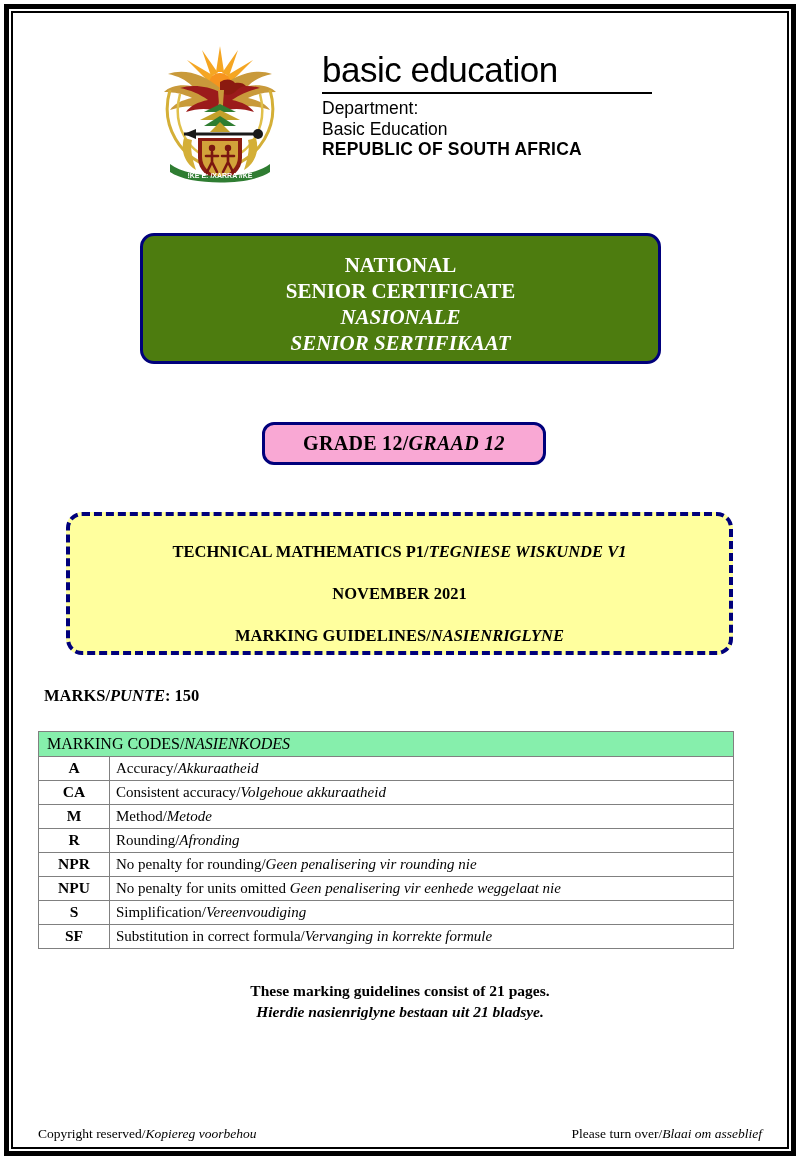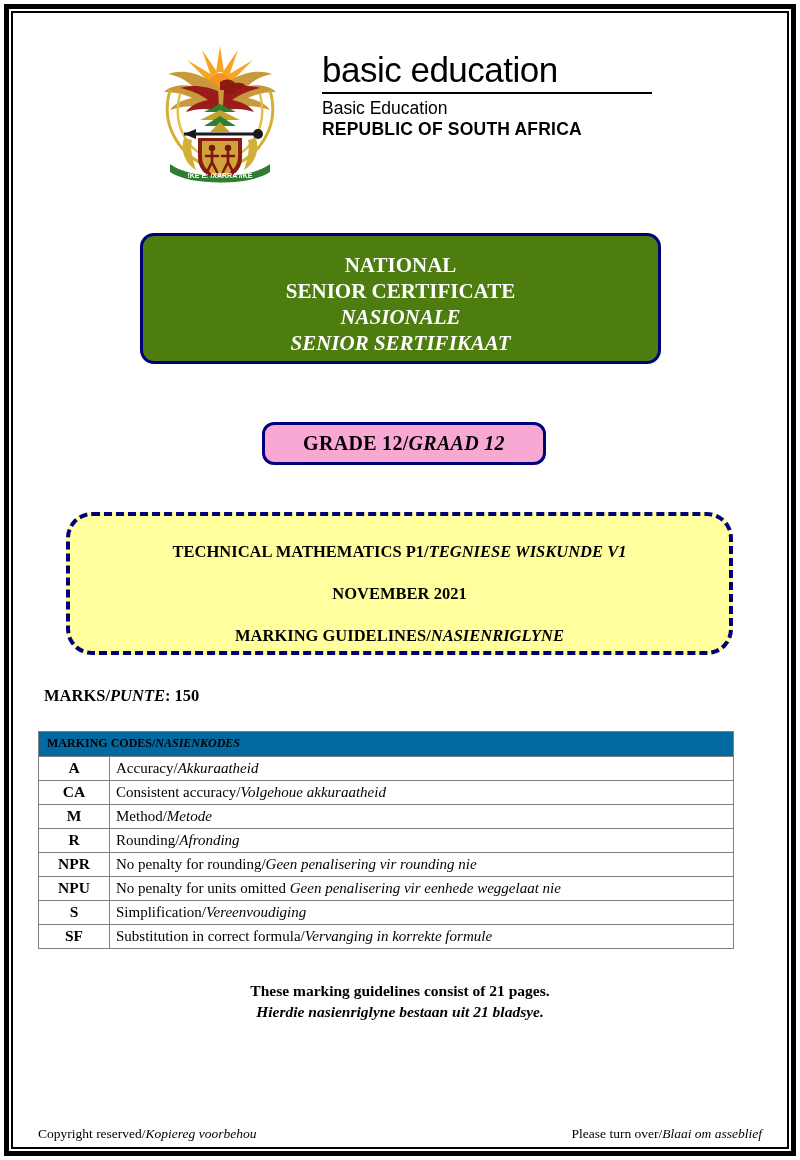--- a/index.html
+++ b/index.html
@@ -142,21 +142,21 @@
   
   .subject-box {
     position: absolute;
     left: 66px;
     top: 512px;
     width: 667px;
     height: 143px;
     box-sizing: border-box;
     background: #ffff9e;
     border: 4px dashed #00007b;
-    border-radius: 26px;
+    border-radius: 16px;
     text-align: center;
     font-weight: bold;
     font-size: 16.5px;
     padding-top: 26px;
   }
   .subject-box .line { margin-bottom: 22px; }
   .subject-box .line:last-child { margin-bottom: 0; }
   .subject-box .ital { font-style: italic; }
 
   
@@ -178,23 +178,23 @@
     border-collapse: collapse;
     font-size: 15px;
   }
   .codes-table td {
     border: 1px solid #808080;
     padding: 1px 6px 2px 6px;
     height: 20px;
     vertical-align: middle;
   }
   .codes-table tr.hdr td {
-    background: #0369a1;
-    font-weight: bold;
-    font-size: 12px;
+    background: #86efac;
+    font-weight: normal;
+    font-size: 16px;
     padding-left: 8px;
     height: 21px;
   }
   .codes-table td.code {
     width: 58px;
     text-align: center;
     font-weight: bold;
     font-size: 15.5px;
   }
   .codes-table .ital { font-style: italic; }
@@ -297,20 +297,21 @@
 
         <path d="M30 136 C50 152 110 152 130 136 L130 144 C110 158 50 158 30 144 Z" fill="#2f7d32"></path>
         <text x="80" y="150" font-family="Liberation Sans, sans-serif" font-size="7" fill="#ffffff" text-anchor="middle" font-weight="bold">!KE E: /XARRA //KE</text>
       </svg>
     </div>
 
     <div class="masthead-text">
       <div class="be-title">basic education</div>
       <div class="be-rule"></div>
       <div class="be-sub">
+        <div>Department:</div>
         <div>Basic Education</div>
         <div class="strong">REPUBLIC OF SOUTH AFRICA</div>
       </div>
     </div>
   </div>
 
   <div class="nsc-box">
     <div>NATIONAL</div>
     <div>SENIOR CERTIFICATE</div>
     <div class="ital">NASIONALE</div>

